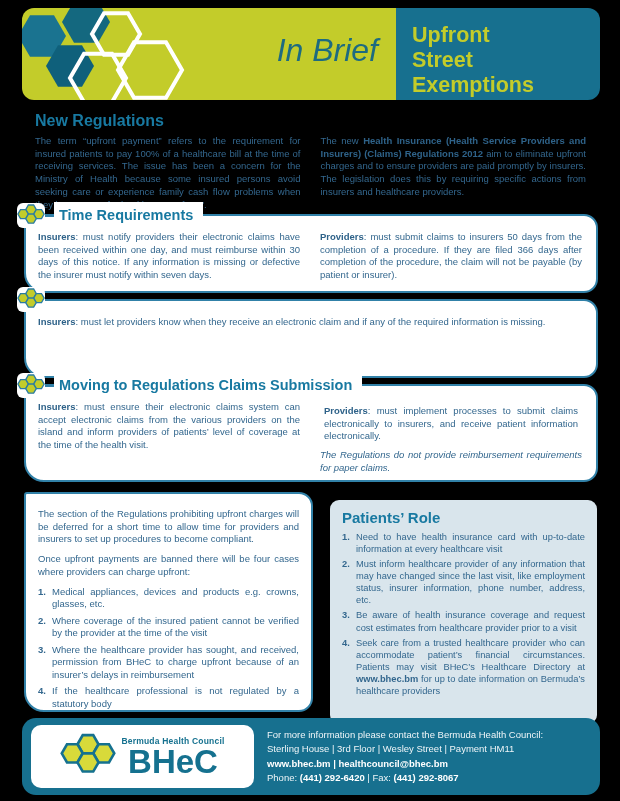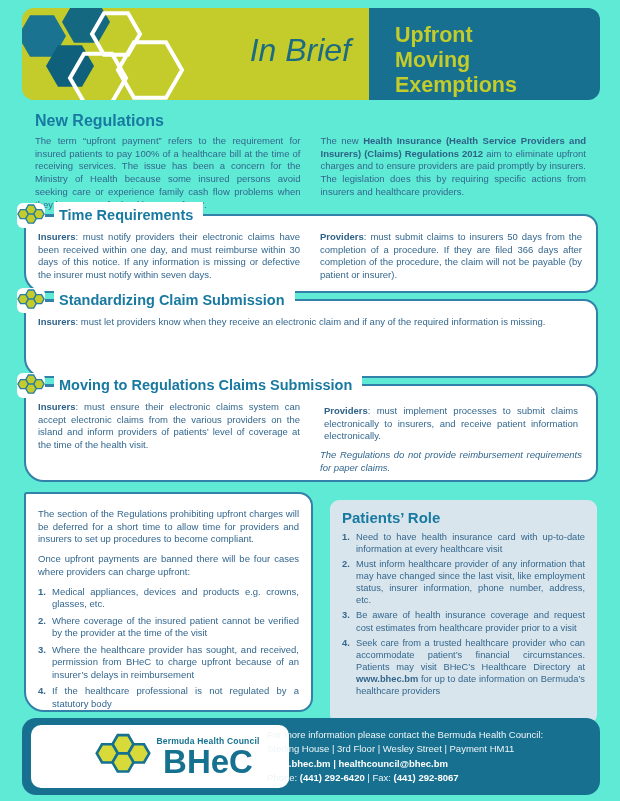--- a/index.html
+++ b/index.html
@@ -1,25 +1,25 @@
 <!DOCTYPE html>
 <html><head>
 <meta charset="utf-8">
 <style>
   html,body{margin:0;padding:0;background:#ffffff;}
   .page{
-    position:relative;width:620px;height:801px;background:#5eead4;overflow:hidden;
+    position:relative;width:620px;height:801px;background:#000000;overflow:hidden;
     font-family:"Liberation Sans","DejaVu Sans",sans-serif;
   }
   
   .banner{position:absolute;left:22px;top:8px;width:578px;height:92px;border-radius:12px;display:flex;overflow:hidden;}
   .banner-left{flex:1;background:#c3cc2a;position:relative;}
   .hex-pattern{position:absolute;left:0;top:0;}
   .brand{position:absolute;right:18px;top:24px;font-style:italic;font-size:32px;color:#1d6b80;font-weight:500;}
-  .banner-right{width:231px;background:#17708f;color:#c3cc2a;font-weight:bold;font-size:21.5px;line-height:1.16;padding:15px 0 0 26px;box-sizing:border-box;}
+  .banner-right{width:204px;background:#17708f;color:#c3cc2a;font-weight:bold;font-size:21.5px;line-height:1.16;padding:15px 0 0 16px;box-sizing:border-box;}
   
   .new-regs{position:absolute;left:35px;top:112px;width:551px;}
   .new-regs h2{margin:0 0 5px 0;font-size:16px;color:#1879a1;font-weight:bold;}
   .two-col{display:flex;gap:20px;}
   .col{flex:1;margin:0;text-align:justify;font-size:9.5px;line-height:1.34;color:#33678e;}
   .col strong{color:#2e6289;}
   .note{margin:6px 0 0 0;font-style:italic;}
   
   .rule-box{position:absolute;left:24px;width:574px;border:2px solid #3181a8;border-radius:3px 14px 14px 20px;padding:15px 14px 8px 12px;box-sizing:border-box;background:#fff;}
   .box1{top:214px;height:79px;}
@@ -36,21 +36,21 @@
   .nitem .num{font-weight:bold;width:14px;flex:none;}
   .nitem .itext{flex:1;text-align:justify;}
   .exemptions .col{font-size:9.5px;}
   .exemptions p{margin:0 0 7px 0;}
   
   .patients{position:absolute;left:330px;top:500px;width:267px;height:224px;background:#d9e5ec;border-radius:9px;padding:9px 12px;box-sizing:border-box;overflow:hidden;}
   .patients h3{margin:0 0 5px 0;font-size:15px;color:#1879a1;font-weight:bold;}
   .patients .nitem{font-size:9.3px;line-height:1.3;margin-bottom:3px;}
   
   .footer{position:absolute;left:22px;top:718px;width:578px;height:77px;background:#17708f;border-radius:14px;}
-  .logo-card{position:absolute;left:9px;top:7px;width:223px;height:63px;background:#ffffff;border-radius:10px;display:flex;align-items:center;justify-content:center;gap:5px;padding-left:35px;}
+  .logo-card{position:absolute;left:9px;top:7px;width:223px;height:63px;background:#ffffff;border-radius:10px;display:flex;align-items:center;justify-content:center;gap:5px;}
   .logo-text{display:flex;flex-direction:column;align-items:center;}
   .logo-small{font-size:8.5px;color:#15718f;font-weight:bold;letter-spacing:0.2px;}
   .logo-big{font-size:33px;font-weight:bold;color:#15718f;line-height:0.95;}
   .contact{position:absolute;left:245px;top:10px;color:#eef5f8;font-size:9.5px;line-height:1.5;}
   .contact .bold, .contact strong{font-weight:bold;color:#ffffff;}
 </style>
 </head>
 <body>
 
 <div class="page">
@@ -62,21 +62,21 @@
         <polygon points="40,14 52,-6.8 76,-6.8 88,14 76,34.8 52,34.8" fill="#14687f"></polygon>
         <polygon points="24,58 36,37.2 60,37.2 72,58 60,78.8 36,78.8" fill="#0f607b"></polygon>
         <polygon points="70,26 82,5.2 106,5.2 118,26 106,46.8 82,46.8" fill="none" stroke="#ffffff" stroke-width="4"></polygon>
         <polygon points="48,70 62,45.8 90,45.8 104,70 90,94.2 62,94.2" fill="none" stroke="#ffffff" stroke-width="4"></polygon>
         <polygon points="96,62 112,34.3 144,34.3 160,62 144,89.7 112,89.7" fill="none" stroke="#ffffff" stroke-width="4"></polygon>
       </svg>
       <div class="brand">In Brief</div>
     </div>
     <div class="banner-right">
       <div>Upfront</div>
-      <div>Moving</div>
+      <div>Street</div>
       <div>Exemptions</div>
     </div>
   </header>
 
   <section class="new-regs">
     <h2>New Regulations</h2>
     <div class="two-col">
       <p class="col">The term “upfront payment” refers to the requirement for insured patients to pay 100% of a healthcare bill at the time of receiving services. The issue has been a concern for the Ministry of Health because some insured persons avoid seeking care or experience family cash flow problems when they have to pay for healthcare “upfront”.</p>
       <p class="col"><span>The new </span><strong>Health Insurance (Health Service Providers and Insurers) (Claims) Regulations 2012</strong><span> aim to eliminate upfront charges and to ensure providers are paid promptly by insurers.  The legislation does this by requiring specific actions from insurers and healthcare providers.</span></p>
     </div>
@@ -109,21 +109,20 @@
         <svg width="28" height="25" viewBox="0 0 32 26">
             <g fill="#c3cc2a" stroke="#2a7ca3" stroke-width="1.5">
               <polygon points="10,6.2 13,1 19,1 22,6.2 19,11.4 13,11.4"></polygon>
               <polygon points="1,11.4 4,6.2 10,6.2 13,11.4 10,16.6 4,16.6"></polygon>
               <polygon points="19,11.4 22,6.2 28,6.2 31,11.4 28,16.6 22,16.6"></polygon>
               <polygon points="10,16.6 13,11.4 19,11.4 22,16.6 19,21.8 13,21.8"></polygon>
             </g>
           </svg>
       </span>
       <span class="title-dash"></span>
-      <span class="bt-text">Standardizing Claim Submission</span>
     </div>
     <div class="two-col">
       <p class="col"><strong>Insurers</strong><span>: must let providers know when they receive an electronic claim and if any of the required information is missing.</span></p>
     </div>
   </section>
 
   <section class="rule-box box3">
     <div class="box-title">
       <span class="hexwrap">
         <svg width="28" height="25" viewBox="0 0 32 26">

